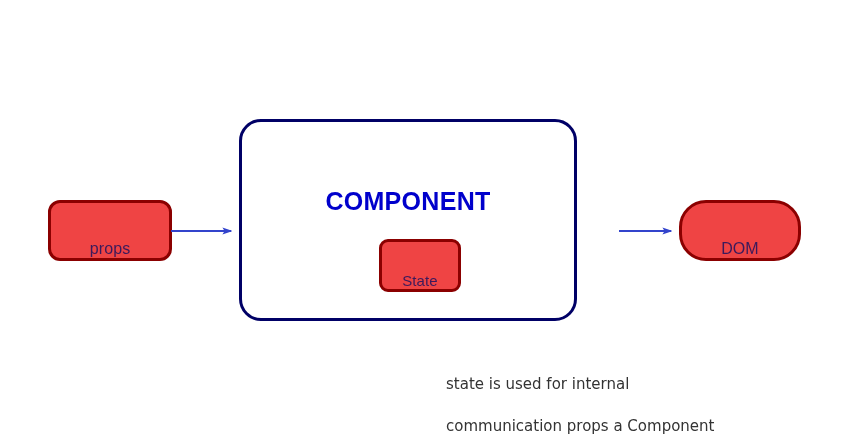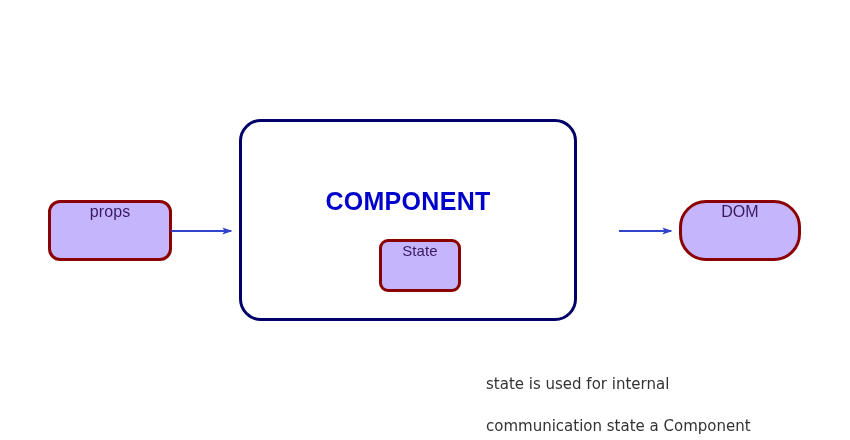--- a/index.html
+++ b/index.html
@@ -15,23 +15,23 @@
     background: #ffffff;
     overflow: hidden;
     font-family: "Liberation Sans", sans-serif;
   }
 
   
   .node {
     position: absolute;
     box-sizing: border-box;
     display: flex;
-    align-items: flex-start;
+    align-items: flex-end;
     justify-content: center;
-    background: #c4b5fd;
+    background: #ef4444;
   }
 
   
   .node-red {
     border: 3px solid #8b0000;
     border-radius: 12px;
   }
   .node-red .node-label {
     font-family: "Liberation Sans", sans-serif;
     font-size: 16px;
@@ -117,21 +117,21 @@
     position: absolute;
     left: 446px;
     top: 353px;
     width: 360px;
     font-family: "DejaVu Sans", sans-serif;
     font-size: 15px;
     line-height: 21px;
     color: #333333;
     white-space: pre-line;
   }
-  .caption-line { display: block; margin-left: 40px; }
+  .caption-line { display: block; }
 </style>
 </head>
 <body>
 
 <div id="canvas">
 
   <div class="node node-red" id="node-props">
     <span class="node-label">props</span>
   </div>
 
@@ -160,16 +160,16 @@
     </defs>
     <line x1="0" y1="12" x2="52" y2="12" stroke="#3344cc" stroke-width="2.2" marker-end="url(#ah2)"></line>
   </svg>
 
   <div class="node node-red" id="node-dom">
     <span class="node-label">DOM</span>
   </div>
 
   <div id="caption">
     <span class="caption-line">state is used for internal</span>
-    <span class="caption-line">communication state a Component</span>
+    <span class="caption-line">communication props a Component</span>
   </div>
 
 </div>
 
 </body></html>

